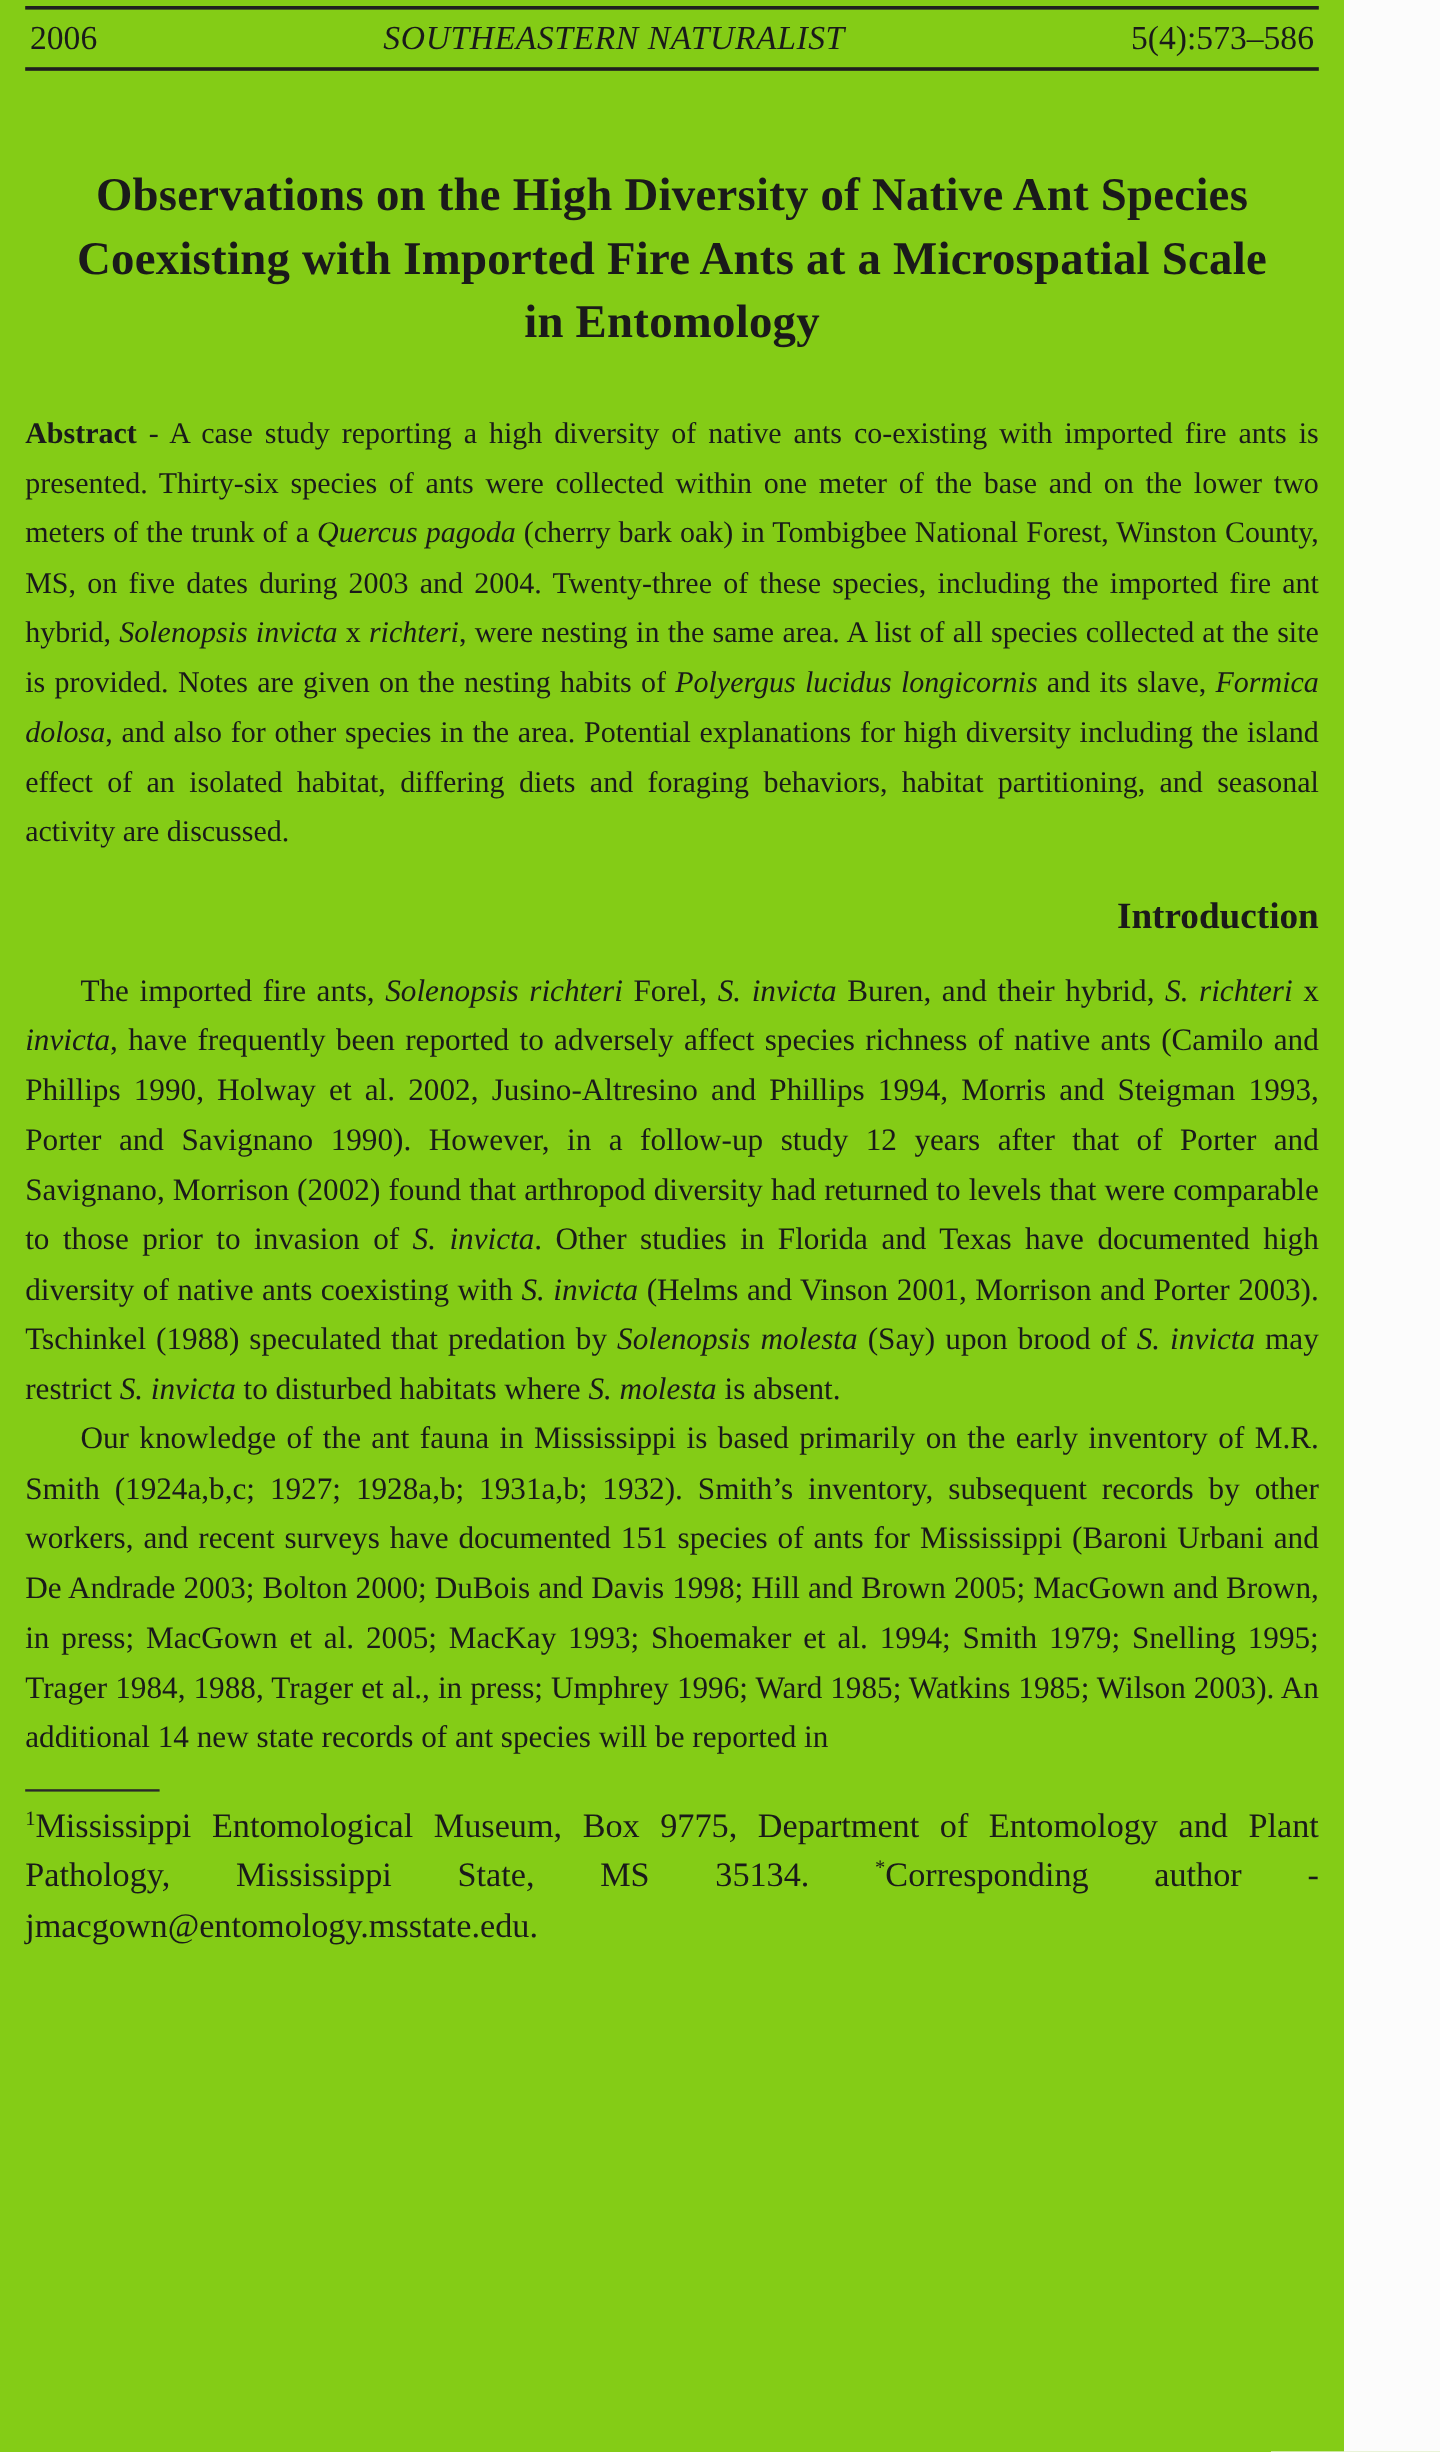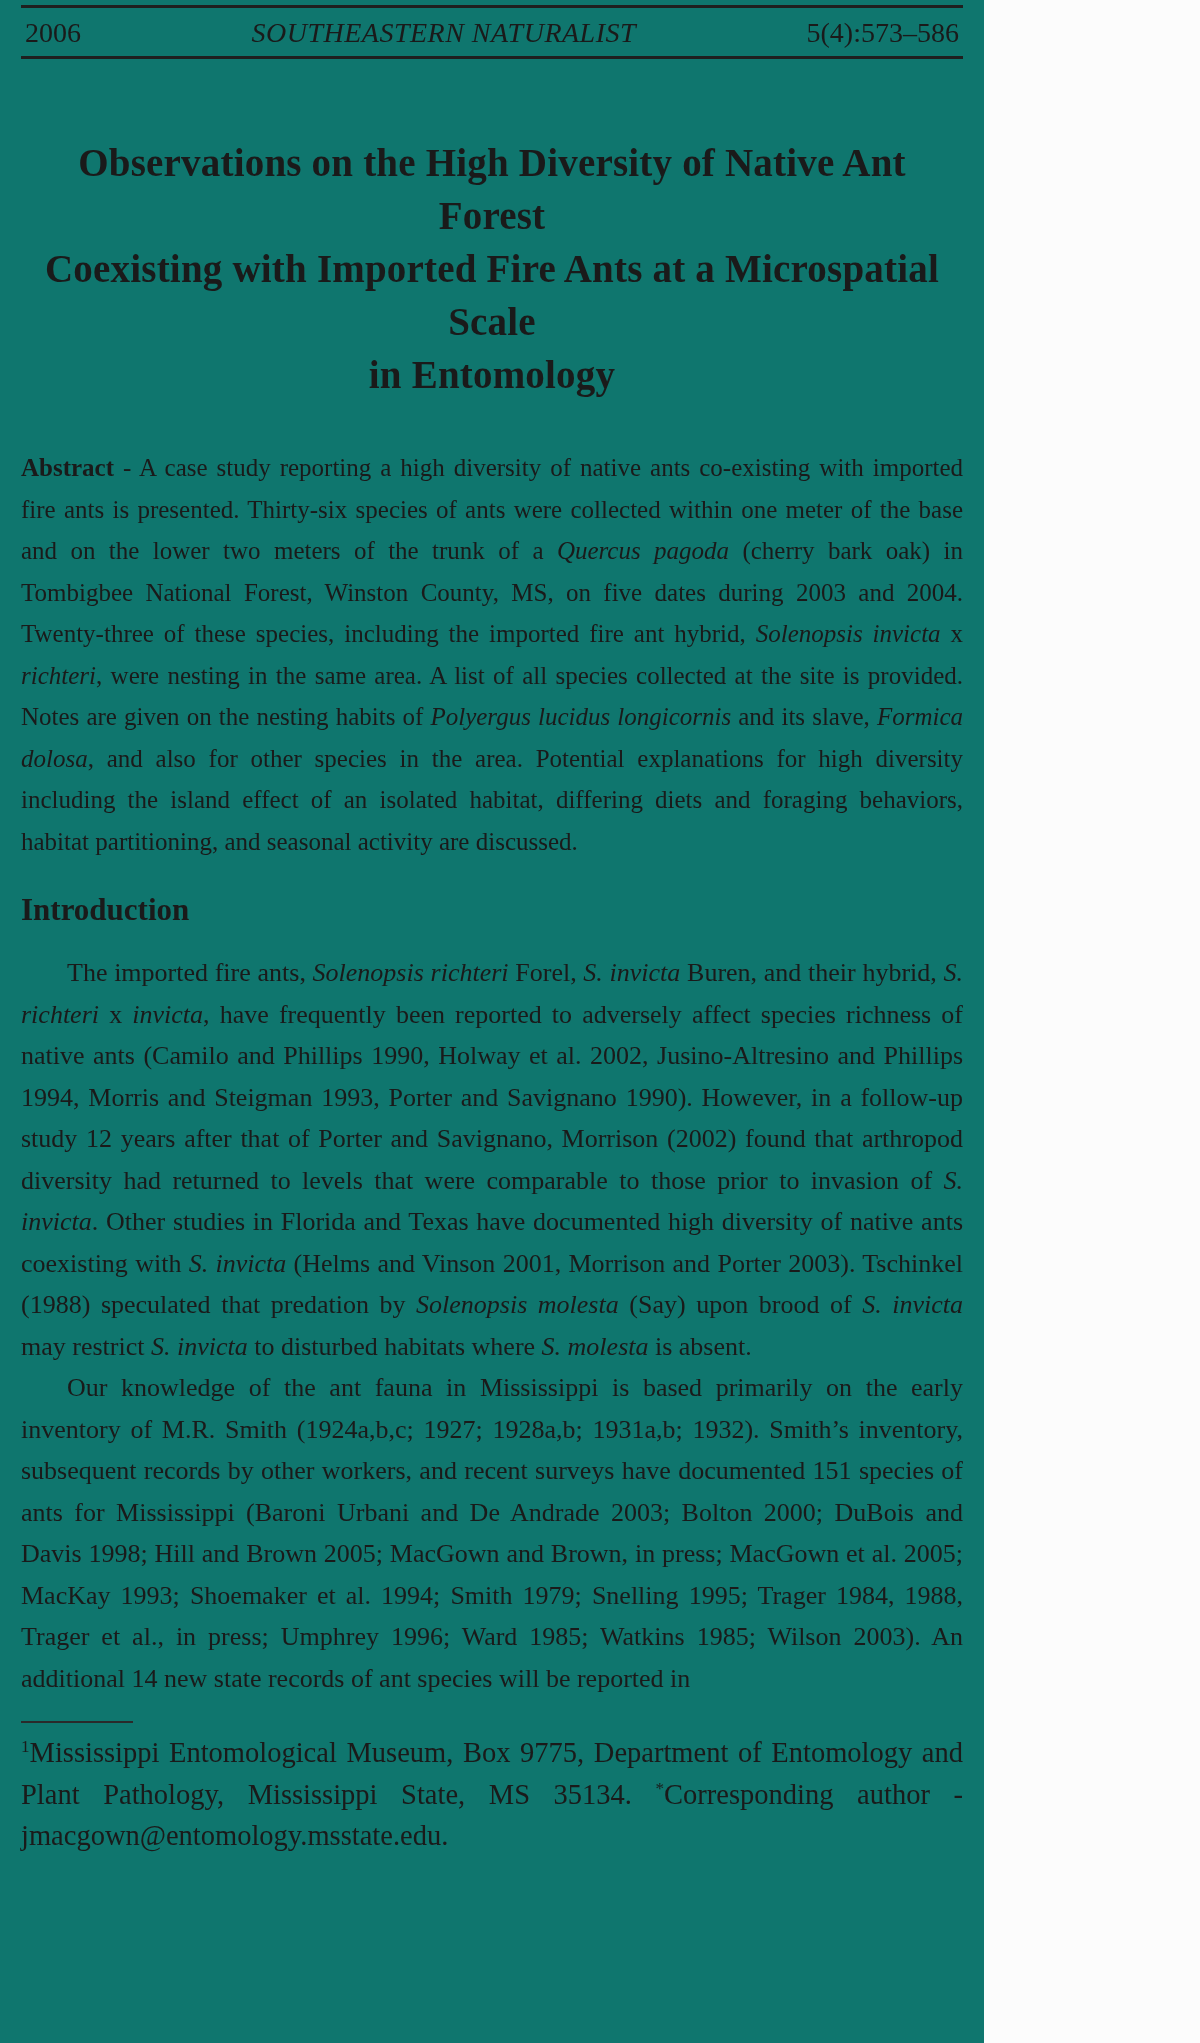--- a/index.html
+++ b/index.html
@@ -1,22 +1,22 @@
 <!DOCTYPE html>
 <html><head>
 <meta charset="utf-8">
 <style>
   * { margin: 0; padding: 0; box-sizing: border-box; }
   html, body { background: #fcfcfc; }
   .page {
     position: relative;
-    width: 984px;
+    width: 1120px;
     height: 2043px;
     overflow: hidden;
-    background: #0f766e;
+    background: #84cc16;
     color: #1a1a1a;
     font-family: "Liberation Serif", "DejaVu Serif", serif;
   }
   .inner { padding: 0 21px; }
   .rule { height: 3px; background: #1f1f1f; }
   .rule-top { margin-top: 5px; }
   .header-row {
     display: flex;
     justify-content: space-between;
     align-items: baseline;
@@ -40,21 +40,21 @@
   }
   sup { font-size: 60%; vertical-align: super; line-height: 0; }
   .abstract {
     margin-top: 46px;
     font-size: 25px;
     line-height: 41.5px;
     text-align: justify;
   }
   .section-heading {
     margin-top: 30px;
-    text-align: left;
+    text-align: right;
     font-size: 31px;
     font-weight: bold;
   }
   .body-par {
     font-size: 26px;
     line-height: 41.5px;
     text-align: justify;
     text-indent: 46px;
   }
   .body-par.first { margin-top: 24px; }
@@ -79,21 +79,21 @@
 
     <div class="rule rule-top"></div>
     <div class="header-row">
       <span>2006</span>
       <span class="journal-name">SOUTHEASTERN NATURALIST</span>
       <span>5(4):573–586</span>
     </div>
     <div class="rule rule-bottom"></div>
 
     <h1 class="title">
-      <span class="title-line">Observations on the High Diversity of Native Ant Forest</span>
+      <span class="title-line">Observations on the High Diversity of Native Ant Species</span>
       <span class="title-line">Coexisting with Imported Fire Ants at a Microspatial Scale</span>
       <span class="title-line">in Entomology</span>
     </h1>
 
 
     <p class="abstract"><span style="font-weight: bold;">Abstract</span><span> - A case study reporting a high diversity of native ants co-existing with imported fire ants is presented. Thirty-six species of ants were collected within one meter of the base and on the lower two meters of the trunk of a </span><span style="font-style: italic;">Quercus pagoda</span><span> (cherry bark oak) in Tombigbee National Forest, Winston County, MS, on five dates during 2003 and 2004. Twenty-three of these species, including the imported fire ant hybrid, </span><span style="font-style: italic;">Solenopsis invicta</span><span> x </span><span style="font-style: italic;">richteri</span><span>, were nesting in the same area. A list of all species collected at the site is provided. Notes are given on the nesting habits of </span><span style="font-style: italic;">Polyergus lucidus longicornis</span><span> and its slave, </span><span style="font-style: italic;">Formica dolosa</span><span>, and also for other species in the area. Potential explanations for high diversity including the island effect of an isolated habitat, differing diets and foraging behaviors, habitat partitioning, and seasonal activity are discussed.</span></p>
 
     <h2 class="section-heading">Introduction</h2>
 
     <p class="body-par first"><span>The imported fire ants, </span><span style="font-style: italic;">Solenopsis richteri</span><span> Forel, </span><span style="font-style: italic;">S. invicta</span><span> Buren, and their hybrid, </span><span style="font-style: italic;">S. richteri</span><span> x </span><span style="font-style: italic;">invicta</span><span>, have frequently been reported to adversely affect species richness of native ants (Camilo and Phillips 1990, Holway et al. 2002, Jusino-Altresino and Phillips 1994, Morris and Steigman 1993, Porter and Savignano 1990). However, in a follow-up study 12 years after that of Porter and Savignano, Morrison (2002) found that arthropod diversity had returned to levels that were comparable to those prior to invasion of </span><span style="font-style: italic;">S. invicta</span><span>. Other studies in Florida and Texas have documented high diversity of native ants coexisting with </span><span style="font-style: italic;">S. invicta</span><span> (Helms and Vinson 2001, Morrison and Porter 2003). Tschinkel (1988) speculated that predation by </span><span style="font-style: italic;">Solenopsis molesta</span><span> (Say) upon brood of </span><span style="font-style: italic;">S. invicta</span><span> may restrict </span><span style="font-style: italic;">S. invicta</span><span> to disturbed habitats where </span><span style="font-style: italic;">S. molesta</span><span> is absent.</span></p>

